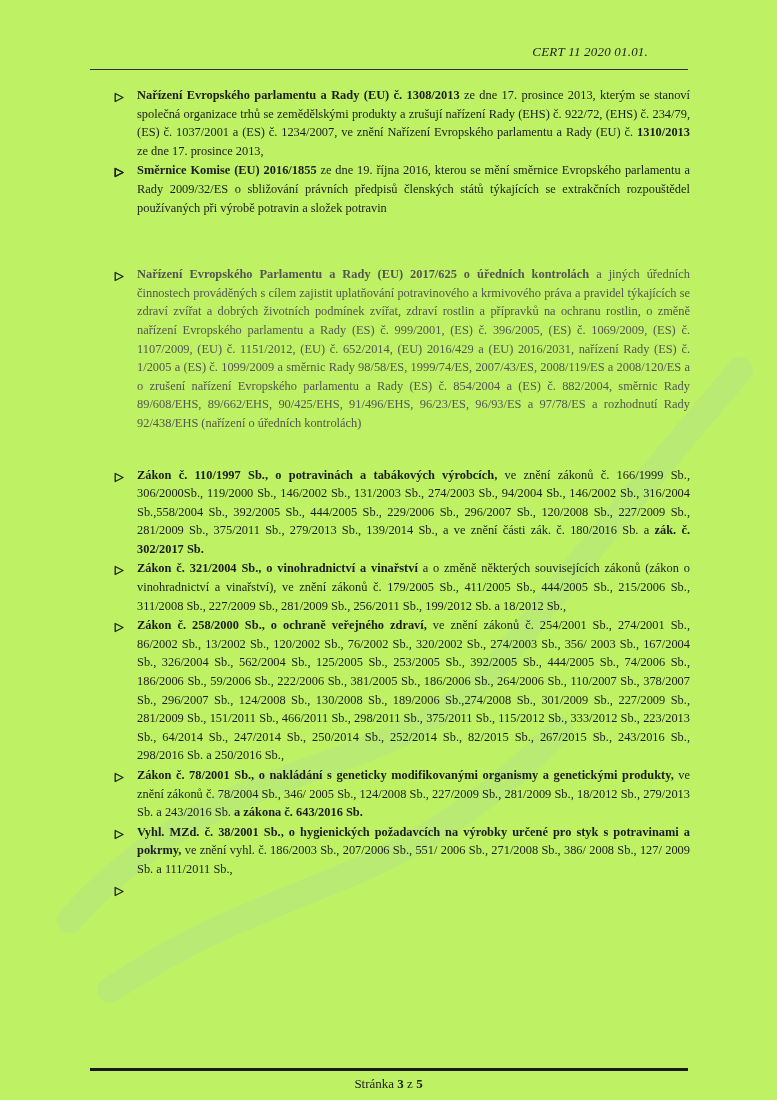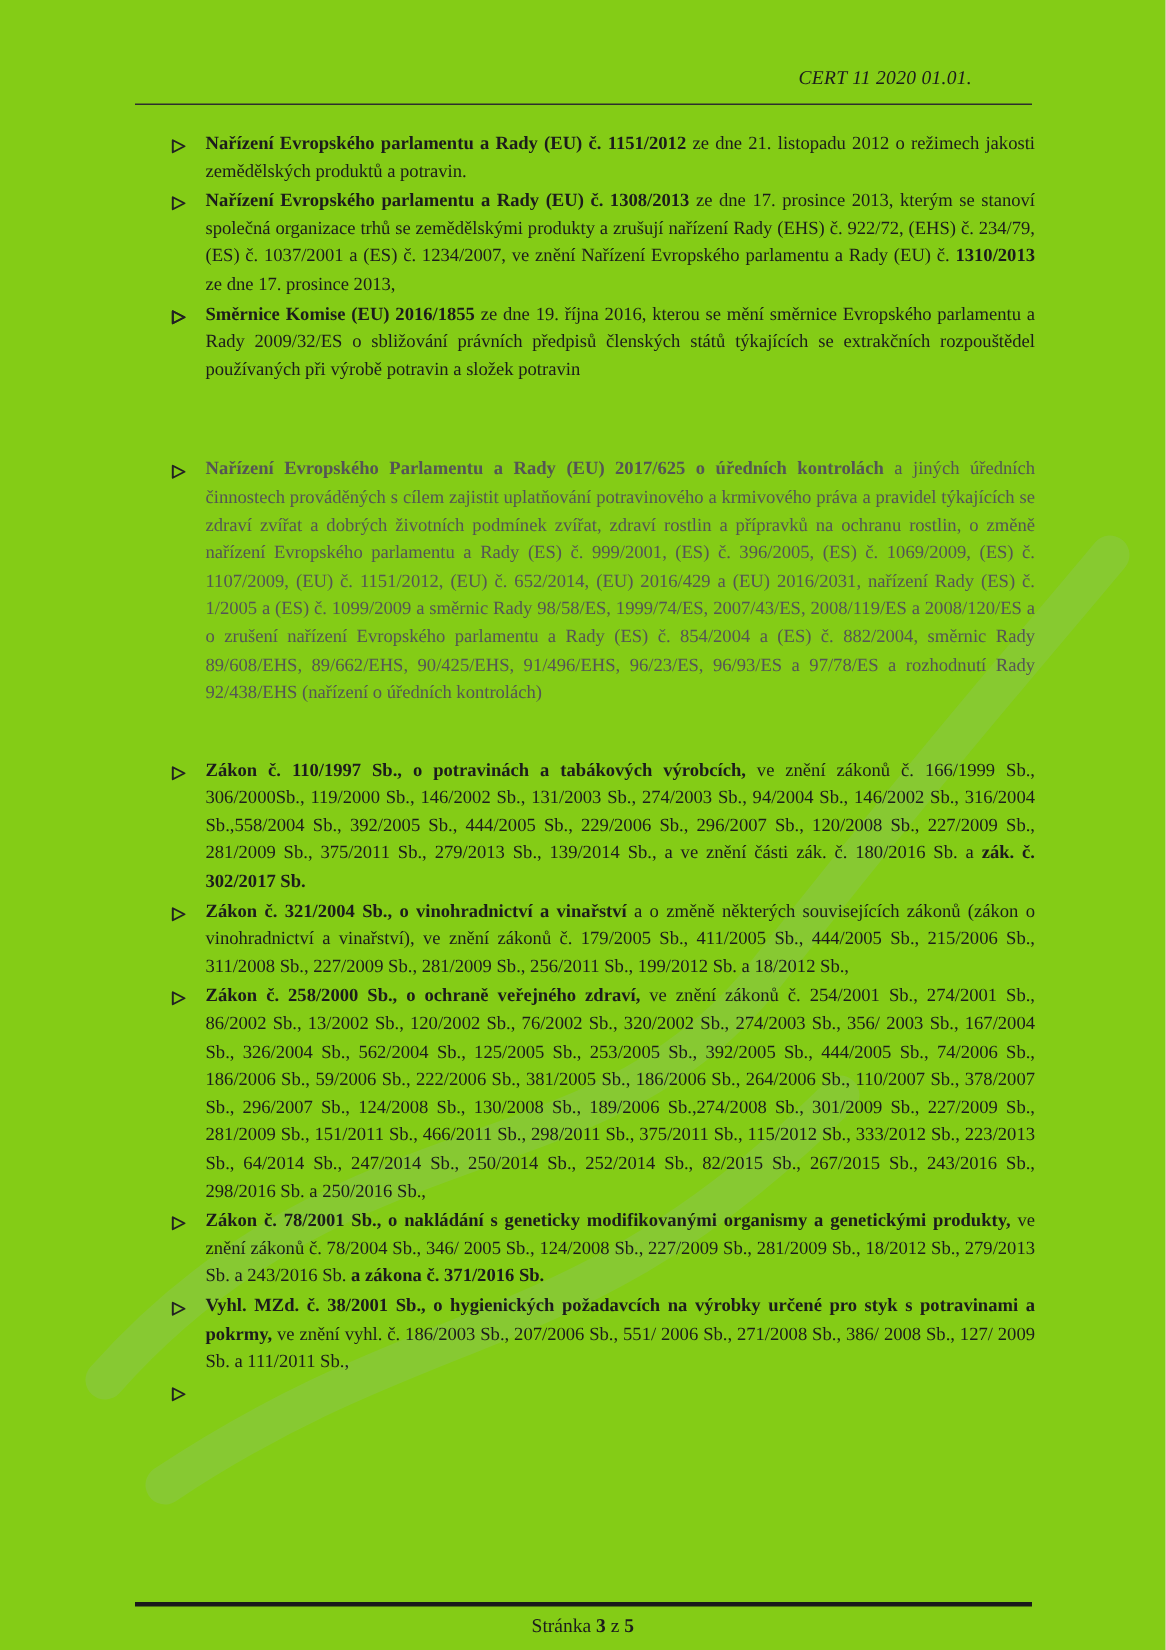--- a/index.html
+++ b/index.html
@@ -2,21 +2,21 @@
 <html><head>
 <meta charset="utf-8">
 <style>
   * { margin: 0; padding: 0; box-sizing: border-box; }
   html, body { background: #e9e9e9; }
   .page {
     position: relative;
     width: 777px;
     height: 1100px;
     margin: 0 auto;
-    background: #84cc16;
+    background: #bef264;
     font-family: "Liberation Serif", serif;
     color: #1c1c1c;
     overflow: hidden;
   }
   .watermark {
     position: absolute;
     left: 0; top: 0;
     width: 777px; height: 1100px;
     pointer-events: none;
   }
@@ -84,23 +84,20 @@
       <path d="M110 990 C 290 870, 390 900, 560 730"></path>
     </g>
   </svg>
 
   <div class="header">CERT 11 2020 01.01.</div>
 
   <div class="top-rule"></div>
 
   <div class="content">
 
-  <div class="item"><span class="marker"><svg width="11" height="11" viewBox="0 0 11 11">
-            <path d="M1.2 1.5 L9 5.5 L1.2 9.5 Z" fill="none" stroke="#222" stroke-width="1.3" stroke-linejoin="round"></path>
-          </svg></span><span><span class="b">Nařízení Evropského parlamentu a Rady (EU) č. 1151/2012</span><span> ze dne 21. listopadu 2012 o režimech jakosti zemědělských produktů a potravin.</span></span></div>
       <div class="item"><span class="marker"><svg width="11" height="11" viewBox="0 0 11 11">
             <path d="M1.2 1.5 L9 5.5 L1.2 9.5 Z" fill="none" stroke="#222" stroke-width="1.3" stroke-linejoin="round"></path>
           </svg></span><span><span class="b">Nařízení Evropského parlamentu a Rady (EU) č. 1308/2013</span><span> ze dne 17. prosince 2013, kterým se stanoví společná organizace trhů se zemědělskými produkty a zrušují nařízení Rady (EHS) č. 922/72, (EHS) č. 234/79, (ES) č. 1037/2001 a (ES) č. 1234/2007, ve znění Nařízení Evropského parlamentu a Rady (EU) č. </span><span class="b">1310/2013</span><span> ze dne 17. prosince 2013,</span></span></div>
       <div class="item"><span class="marker"><svg width="11" height="11" viewBox="0 0 11 11">
             <path d="M1.2 1.5 L9 5.5 L1.2 9.5 Z" fill="none" stroke="#222" stroke-width="1.3" stroke-linejoin="round"></path>
           </svg></span></div>
       <div class="item"><span class="marker"><svg width="11" height="11" viewBox="0 0 11 11">
             <path d="M1.2 1.5 L9 5.5 L1.2 9.5 Z" fill="none" stroke="#222" stroke-width="1.3" stroke-linejoin="round"></path>
           </svg></span><span><span class="b">Směrnice Komise (EU) 2016/1855</span><span> ze dne 19. října 2016, kterou se mění směrnice Evropského parlamentu a Rady 2009/32/ES o sbližování právních předpisů členských států týkajících se extrakčních rozpouštědel používaných při výrobě potravin a složek potravin</span></span></div>
       <div class="item muted"><span class="marker"><svg width="11" height="11" viewBox="0 0 11 11">
@@ -110,21 +107,21 @@
             <path d="M1.2 1.5 L9 5.5 L1.2 9.5 Z" fill="none" stroke="#222" stroke-width="1.3" stroke-linejoin="round"></path>
           </svg></span><span><span class="b">Zákon č. 110/1997 Sb., o potravinách a tabákových výrobcích,</span><span> ve znění zákonů č. 166/1999 Sb., 306/2000Sb., 119/2000 Sb., 146/2002 Sb., 131/2003 Sb., 274/2003 Sb., 94/2004 Sb., 146/2002 Sb., 316/2004 Sb.,558/2004 Sb., 392/2005 Sb., 444/2005 Sb., 229/2006 Sb., 296/2007 Sb., 120/2008 Sb., 227/2009 Sb., 281/2009 Sb., 375/2011 Sb., 279/2013 Sb., 139/2014 Sb., a ve znění části zák. č. 180/2016 Sb. a </span><span class="b">zák. č. 302/2017 Sb.</span></span></div>
       <div class="item"><span class="marker"><svg width="11" height="11" viewBox="0 0 11 11">
             <path d="M1.2 1.5 L9 5.5 L1.2 9.5 Z" fill="none" stroke="#222" stroke-width="1.3" stroke-linejoin="round"></path>
           </svg></span><span><span class="b">Zákon č. 321/2004 Sb., o vinohradnictví a vinařství</span><span> a o změně některých souvisejících zákonů (zákon o vinohradnictví a vinařství), ve znění zákonů č. 179/2005 Sb., 411/2005 Sb., 444/2005 Sb., 215/2006 Sb., 311/2008 Sb., 227/2009 Sb., 281/2009 Sb., 256/2011 Sb., 199/2012 Sb. a 18/2012 Sb.,</span></span></div>
       <div class="item"><span class="marker"><svg width="11" height="11" viewBox="0 0 11 11">
             <path d="M1.2 1.5 L9 5.5 L1.2 9.5 Z" fill="none" stroke="#222" stroke-width="1.3" stroke-linejoin="round"></path>
           </svg></span><span><span class="b">Zákon č. 258/2000 Sb., o ochraně veřejného zdraví,</span><span> ve znění zákonů č. 254/2001 Sb., 274/2001 Sb., 86/2002 Sb., 13/2002 Sb., 120/2002 Sb., 76/2002 Sb., 320/2002 Sb., 274/2003 Sb., 356/ 2003 Sb., 167/2004 Sb., 326/2004 Sb., 562/2004 Sb., 125/2005 Sb., 253/2005 Sb., 392/2005 Sb., 444/2005 Sb., 74/2006 Sb., 186/2006 Sb., 59/2006 Sb., 222/2006 Sb., 381/2005 Sb., 186/2006 Sb., 264/2006 Sb., 110/2007 Sb., 378/2007 Sb., 296/2007 Sb., 124/2008 Sb., 130/2008 Sb., 189/2006 Sb.,274/2008 Sb., 301/2009 Sb., 227/2009 Sb., 281/2009 Sb., 151/2011 Sb., 466/2011 Sb., 298/2011 Sb., 375/2011 Sb., 115/2012 Sb., 333/2012 Sb., 223/2013 Sb., 64/2014 Sb., 247/2014 Sb., 250/2014 Sb., 252/2014 Sb., 82/2015 Sb., 267/2015 Sb., 243/2016 Sb., 298/2016 Sb. a 250/2016 Sb.,</span></span></div>
       <div class="item"><span class="marker"><svg width="11" height="11" viewBox="0 0 11 11">
             <path d="M1.2 1.5 L9 5.5 L1.2 9.5 Z" fill="none" stroke="#222" stroke-width="1.3" stroke-linejoin="round"></path>
-          </svg></span><span><span class="b">Zákon č. 78/2001 Sb., o nakládání s geneticky modifikovanými organismy a genetickými produkty,</span><span> ve znění zákonů č. 78/2004 Sb., 346/ 2005 Sb., 124/2008 Sb., 227/2009 Sb., 281/2009 Sb., 18/2012 Sb., 279/2013 Sb. a 243/2016 Sb. </span><span class="b">a zákona č. 371/2016 Sb.</span></span></div>
+          </svg></span><span><span class="b">Zákon č. 78/2001 Sb., o nakládání s geneticky modifikovanými organismy a genetickými produkty,</span><span> ve znění zákonů č. 78/2004 Sb., 346/ 2005 Sb., 124/2008 Sb., 227/2009 Sb., 281/2009 Sb., 18/2012 Sb., 279/2013 Sb. a 243/2016 Sb. </span><span class="b">a zákona č. 643/2016 Sb.</span></span></div>
       <div class="item"><span class="marker"><svg width="11" height="11" viewBox="0 0 11 11">
             <path d="M1.2 1.5 L9 5.5 L1.2 9.5 Z" fill="none" stroke="#222" stroke-width="1.3" stroke-linejoin="round"></path>
           </svg></span><span><span class="b">Vyhl. MZd. č. 38/2001 Sb., o hygienických požadavcích na výrobky určené pro styk s potravinami a pokrmy,</span><span> ve znění vyhl. č. 186/2003 Sb., 207/2006 Sb., 551/ 2006 Sb., 271/2008 Sb., 386/ 2008 Sb., 127/ 2009 Sb. a 111/2011 Sb.,</span></span></div>
       <div class="item"><span class="marker"><svg width="11" height="11" viewBox="0 0 11 11">
             <path d="M1.2 1.5 L9 5.5 L1.2 9.5 Z" fill="none" stroke="#222" stroke-width="1.3" stroke-linejoin="round"></path>
           </svg></span></div>
     </div>
 
   <div class="footer-wrap">
     <div class="footer-rule"></div>

